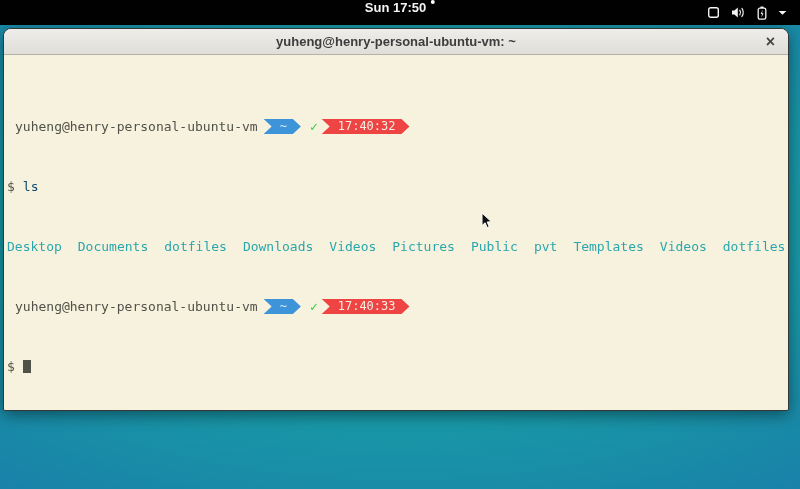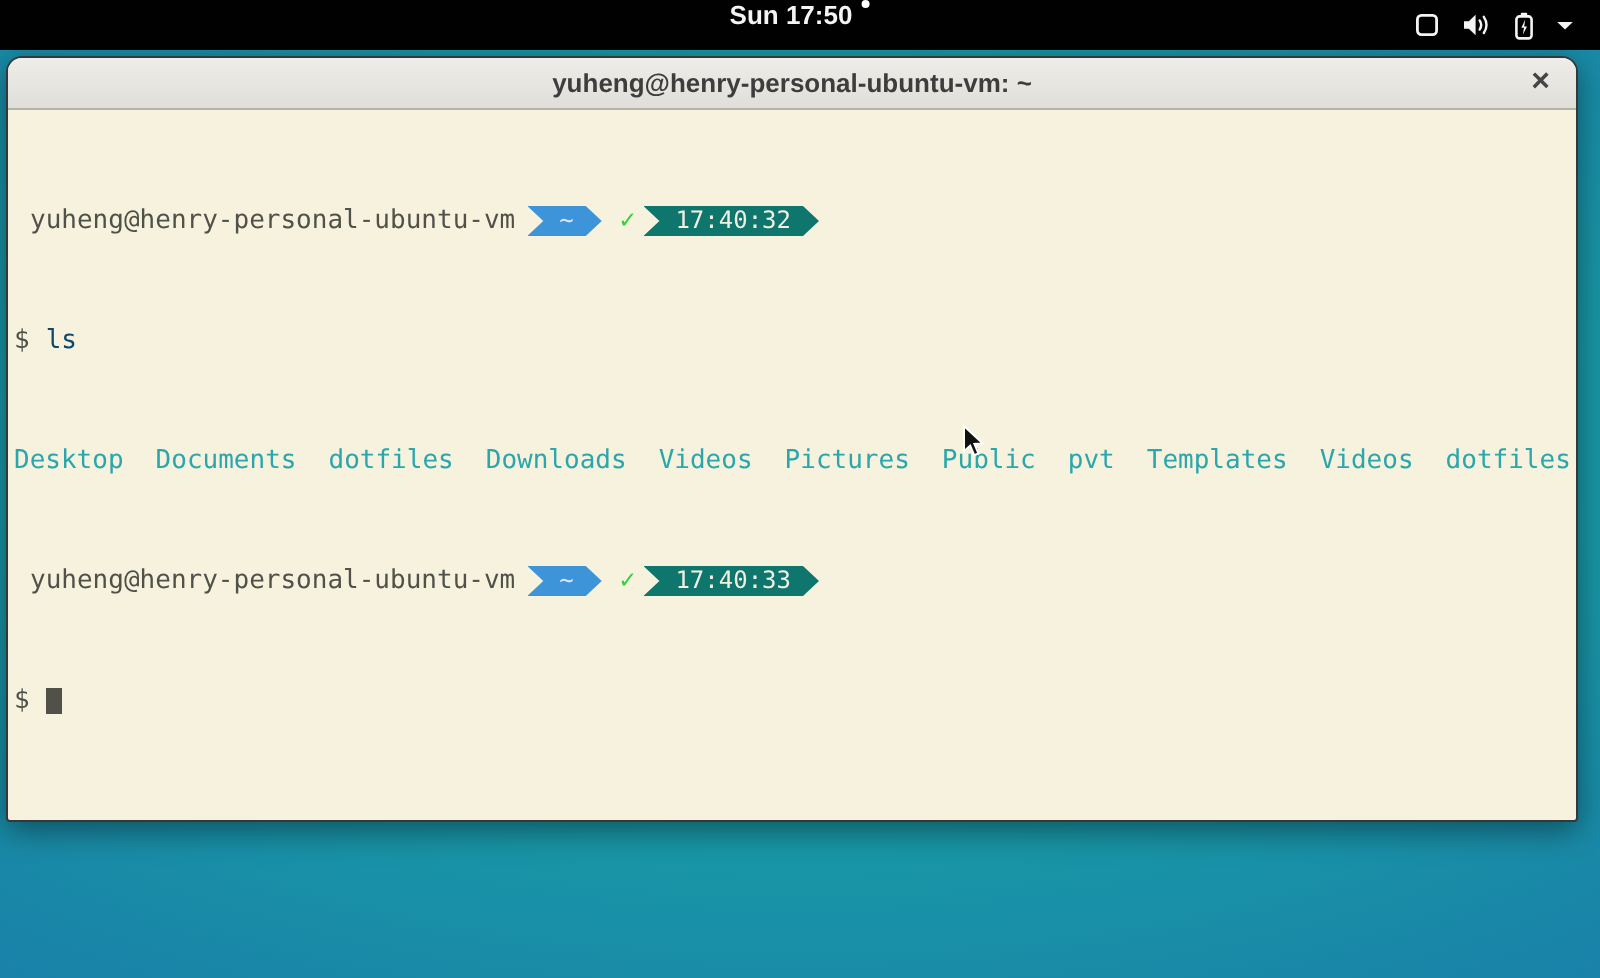--- a/index.html
+++ b/index.html
@@ -56,36 +56,36 @@
     border-radius: 7px 7px 0 0;
     position: relative; display: flex; align-items: center; justify-content: center;
   }
   .wtitle { font-size: 13px; font-weight: 700; color: #3d3d3d; }
   .close-btn {
     position: absolute; right: 13px; top: 50%; transform: translateY(-52%);
     font-size: 16px; font-weight: 700; color: #454545; line-height: 1; cursor: default;
   }
 
   .content {
-    flex: 1 1 auto; padding: 3px 3px 0 3px;
+    flex: 1 1 auto; padding: 19px 3px 0 3px;
     font-family: "DejaVu Sans Mono", "Liberation Mono", monospace;
     font-size: 13px; line-height: 15px; color: #50524a;
     white-space: pre; overflow: hidden;
   }
   .tline { height: 15px; display: flex; align-items: center; }
   .userhost { padding-left: 8px; }
 
   .seg {
     display: inline-flex; align-items: center; height: 15px;
     padding: 0 14px 0 16px; margin-left: 6px;
     clip-path: polygon(0 0, calc(100% - 8px) 0, 100% 50%, calc(100% - 8px) 100%, 0 100%, 8px 50%);
     font-size: 12px;
   }
   .seg-blue { background: #3d94d9; color: #d6e9fb; }
-  .seg-dark { background: #0f766e; color: #f2efe1; margin-left: 4px; text-align: center; }
+  .seg-dark { background: #ef4444; color: #f2efe1; margin-left: 4px; text-align: center; }
   .check { color: #2ed13a; font-weight: 700; margin-left: 9px; font-size: 13px; }
 
   .cmd { color: #0c4a6e; margin-left: 8px; }
   .dirline span { color: #2aa7ad; margin-right: 16px; }
   .cursor-block {
     display: inline-block; width: 8px; height: 13px;
     background: #50524a; margin-left: 8px;
   }
 
   

